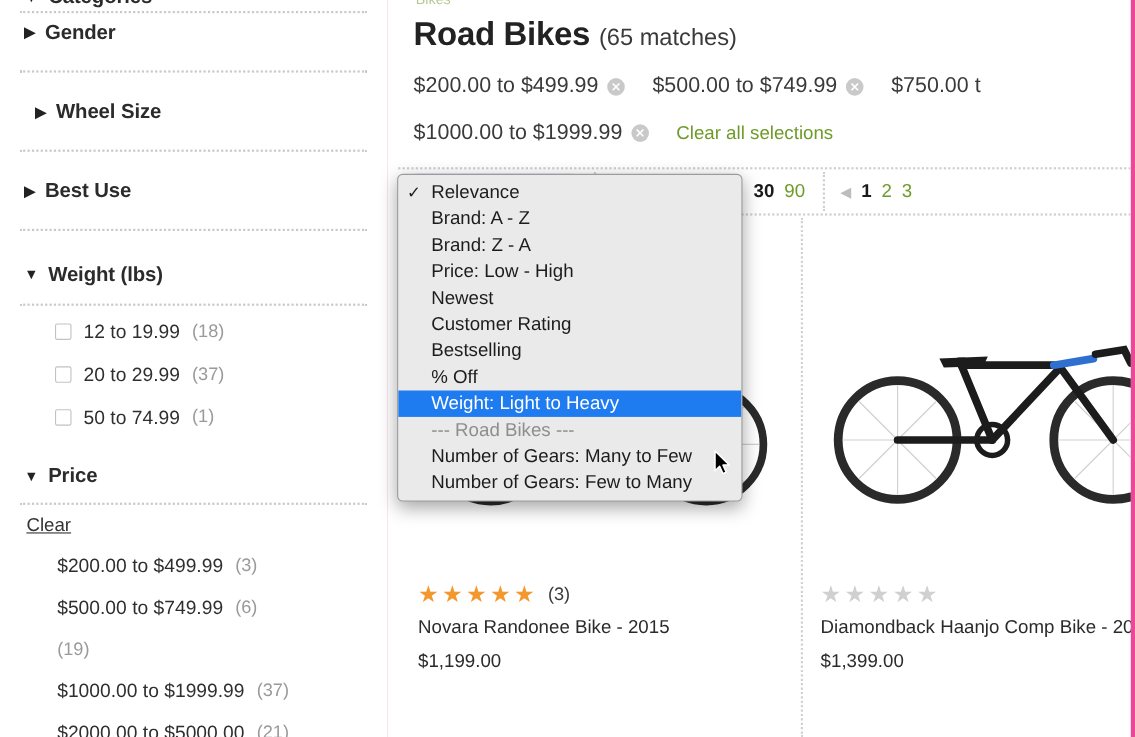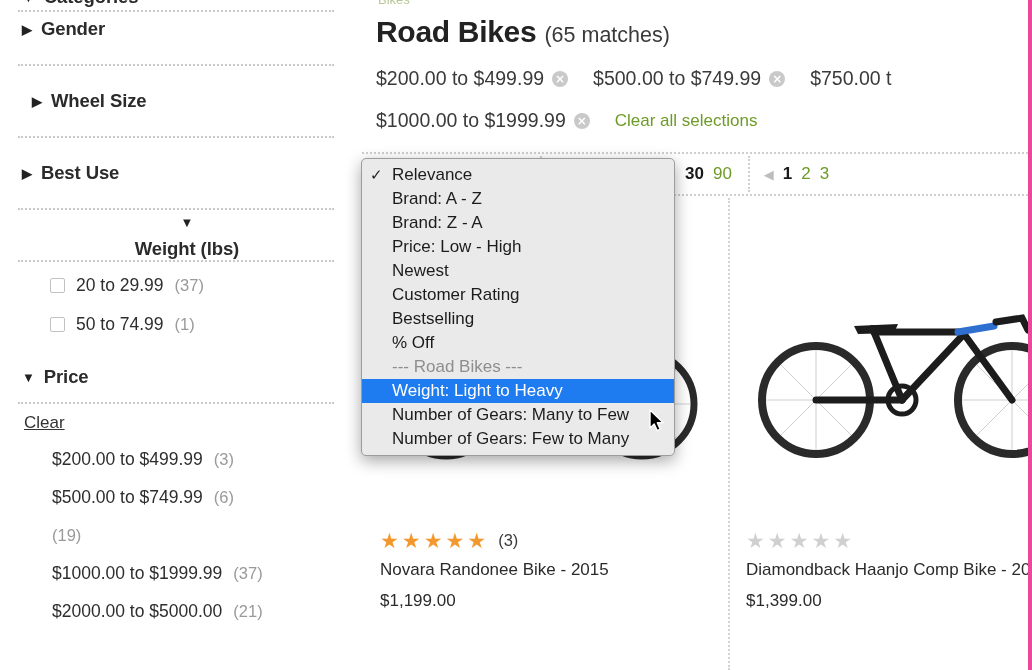--- a/index.html
+++ b/index.html
@@ -181,27 +181,32 @@
         <span>Wheel Size</span>
       </div>
 
       <div class="dotrule" style="margin-top:18px;"></div>
       <div class="facet-head" style="margin-top:18px;">
         <span class="tri tri-right"></span>
         <span>Best Use</span>
       </div>
 
       <div class="dotrule" style="margin-top:18px;"></div>
-      <div class="facet-head" style="margin-top:6px;flex-direction:column;">
+      <div class="facet-head" style="margin-top:22px;">
         <span class="tri tri-down"></span>
         <span>Weight (lbs)</span>
       </div>
       <div class="dotrule" style="margin-top:10px;"></div>
 
       <div class="facet-body">
+        <div class="facet-row">
+          <span class="cbox"></span>
+          <span>12 to 19.99</span>
+          <span class="count">(18)</span>
+        </div>
         <div class="facet-row">
           <span class="cbox"></span>
           <span>20 to 29.99</span>
           <span class="count">(37)</span>
         </div>
         <div class="facet-row">
           <span class="cbox"></span>
           <span>50 to 74.99</span>
           <span class="count">(1)</span>
         </div>
@@ -434,27 +439,27 @@
       <span>Customer Rating</span>
     </div>
     <div class="mi">
       <span class="tick"></span>
       <span>Bestselling</span>
     </div>
     <div class="mi">
       <span class="tick"></span>
       <span>% Off</span>
     </div>
+    <div class="mi hl">
+      <span class="tick"></span>
+      <span>Weight: Light to Heavy</span>
+    </div>
     <div class="mi sep">
       <span class="tick"></span>
       <span>--- Road Bikes ---</span>
-    </div>
-    <div class="mi hl">
-      <span class="tick"></span>
-      <span>Weight: Light to Heavy</span>
     </div>
     <div class="mi">
       <span class="tick"></span>
       <span>Number of Gears: Many to Few</span>
     </div>
     <div class="mi">
       <span class="tick"></span>
       <span>Number of Gears: Few to Many</span>
     </div>
   </div>

